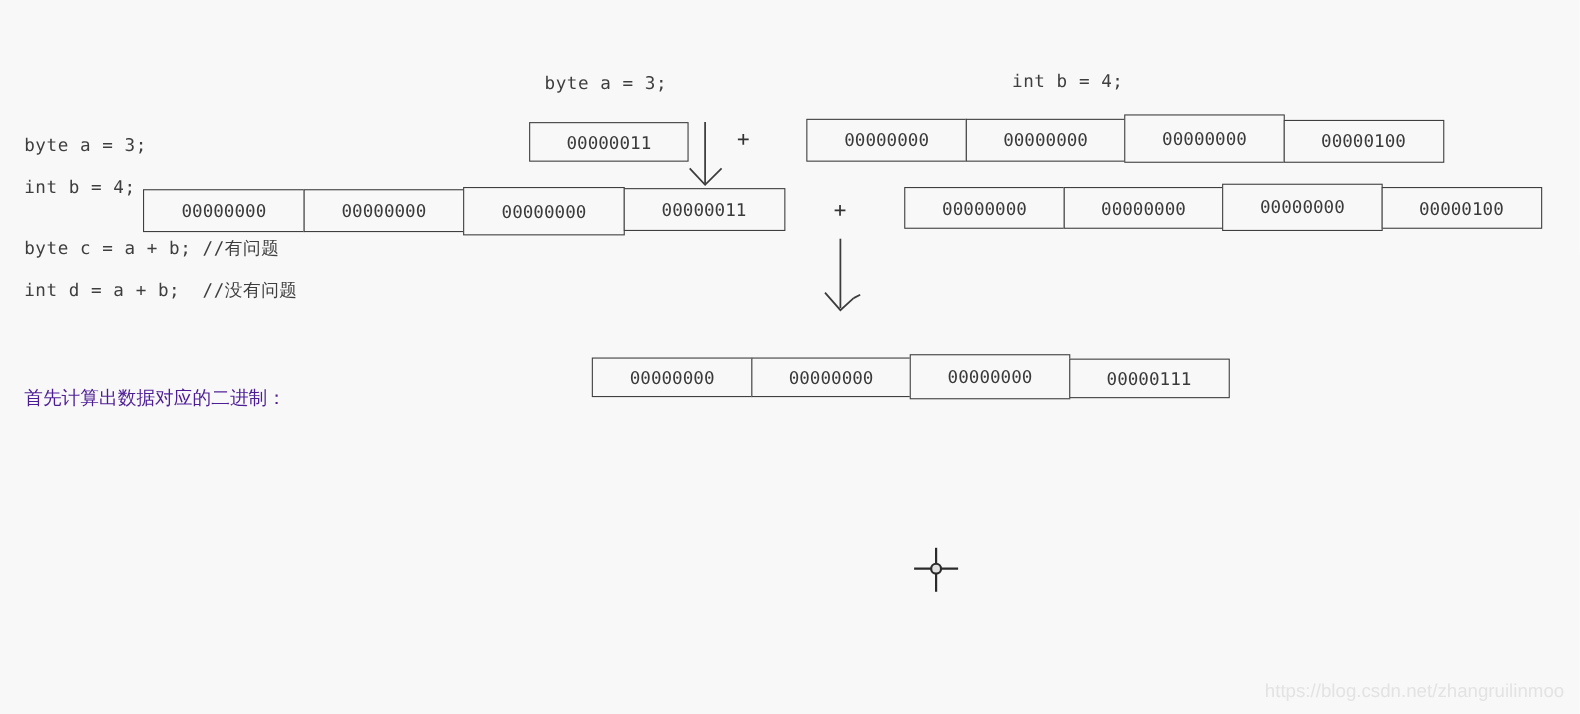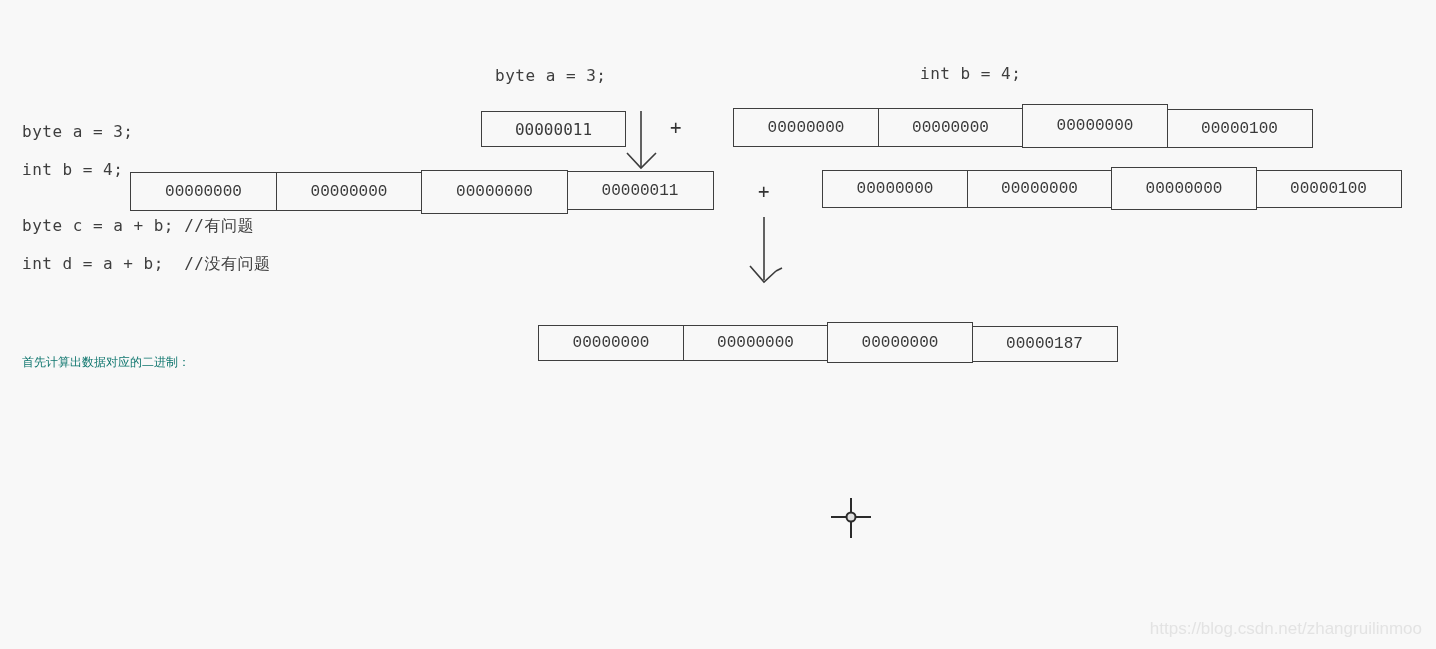--- a/index.html
+++ b/index.html
@@ -21,23 +21,23 @@
     font-size: 16px;
     white-space: pre;
     color: #3e3e3e;
     letter-spacing: 0.5px;
   }
   .explain-block {
     position: absolute;
     left: 22px;
     top: 322px;
     font-family: Liberation Sans, sans-serif;
-    font-size: 12px;
+    font-size: 17px;
     line-height: 16px;
-    color: #0f766e;
+    color: #4c1d95;
     white-space: pre;
   }
   .diagram-label {
     position: absolute;
     font-size: 16px;
     white-space: pre;
     color: #3e3e3e;
     letter-spacing: 0.5px;
   }
   .plus {
@@ -52,21 +52,20 @@
     display: flex;
     align-items: center;
     justify-content: center;
     font-size: 16px;
     color: #3a3a3a;
     box-sizing: border-box;
   }
   .bin-row {
     position: absolute;
     display: flex;
-    font-family: Liberation Mono, monospace;
   }
   .bin-row .cell {
     position: relative;
     border: 1.5px solid #3f3f3f;
     background: #f8f8f8;
     display: flex;
     align-items: center;
     justify-content: center;
     font-size: 16px;
     color: #3a3a3a;
@@ -143,21 +142,21 @@
     <div class="cell">00000000</div>
     <div class="cell">00000000</div>
     <div class="cell">00000000</div>
     <div class="cell">00000100</div>
   </div>
 
   <div class="bin-row row-result" style="left:538px; top:325px">
     <div class="cell">00000000</div>
     <div class="cell">00000000</div>
     <div class="cell">00000000</div>
-    <div class="cell">00000187</div>
+    <div class="cell">00000111</div>
   </div>
 
   <svg class="overlay-svg" width="1436" height="649" viewBox="0 0 1436 649">
     <g stroke="#3c3c3c" stroke-width="1.6" fill="none">
       <line x1="641" y1="111" x2="641" y2="167"></line>
       <polyline points="627,153 641,168 656,153"></polyline>
     </g>
     <g stroke="#3c3c3c" stroke-width="1.6" fill="none">
       <line x1="764" y1="217" x2="764" y2="280"></line>
       <polyline points="750,266 764,282 776,271"></polyline>

